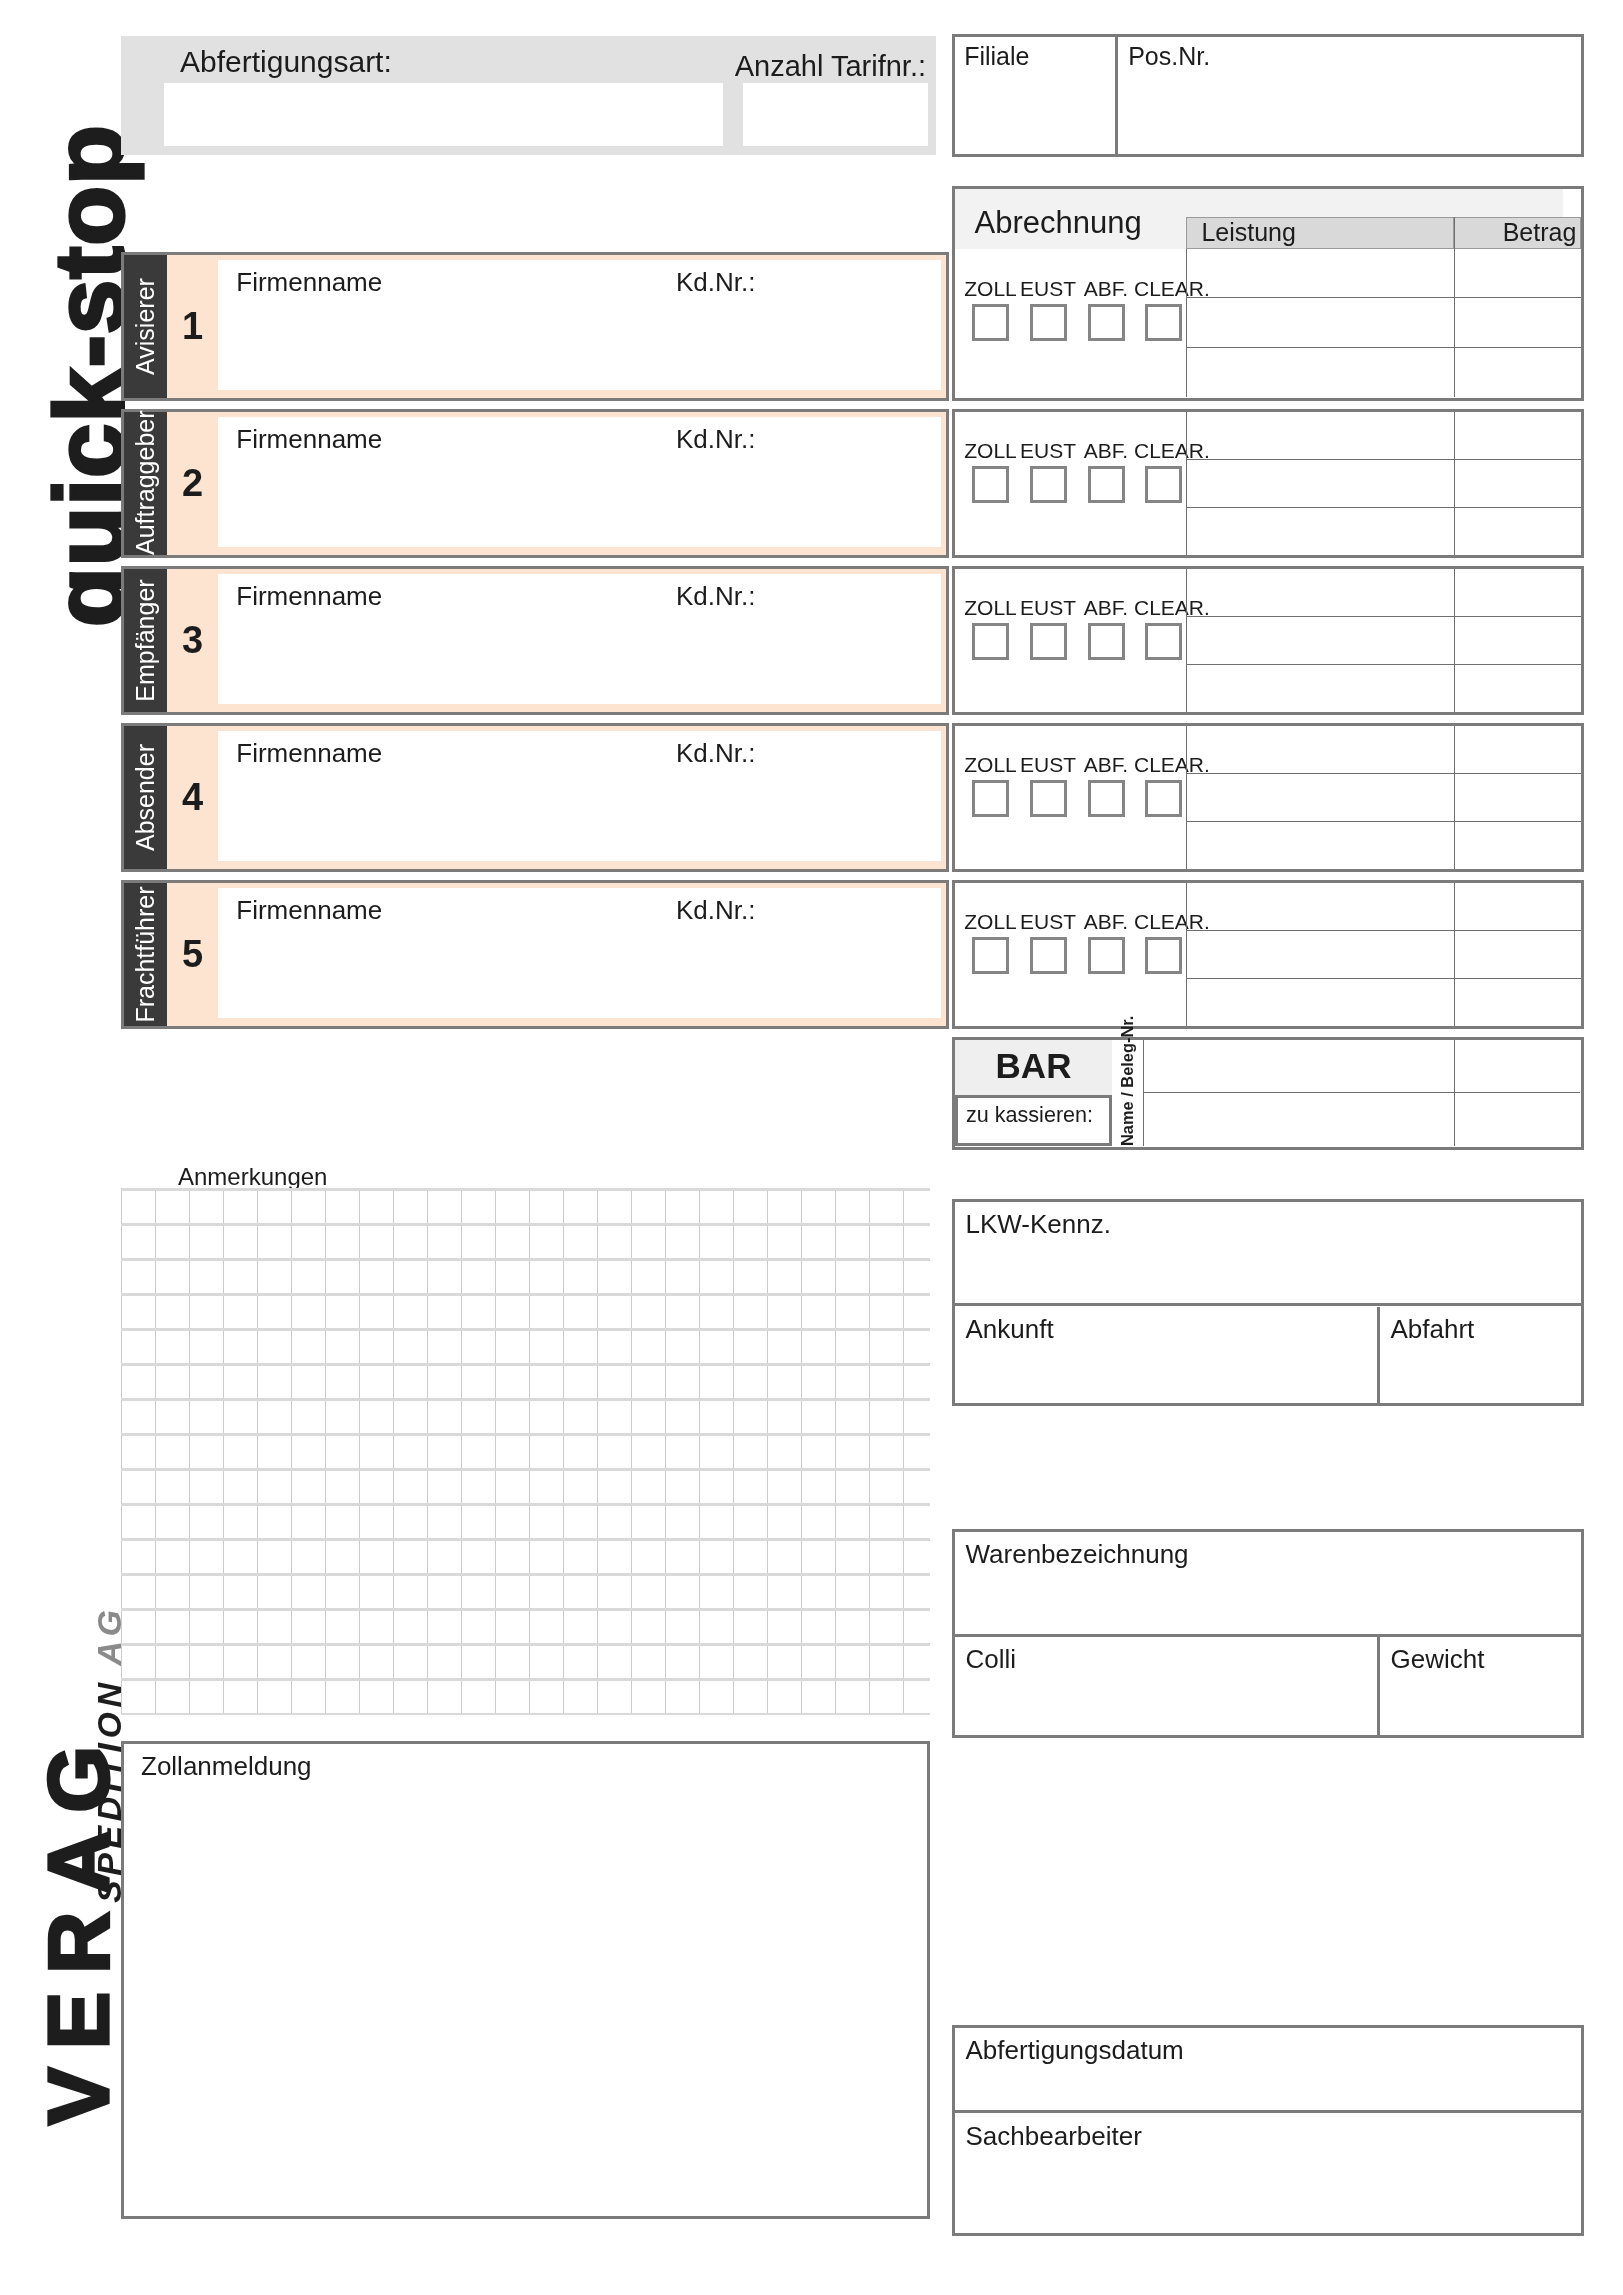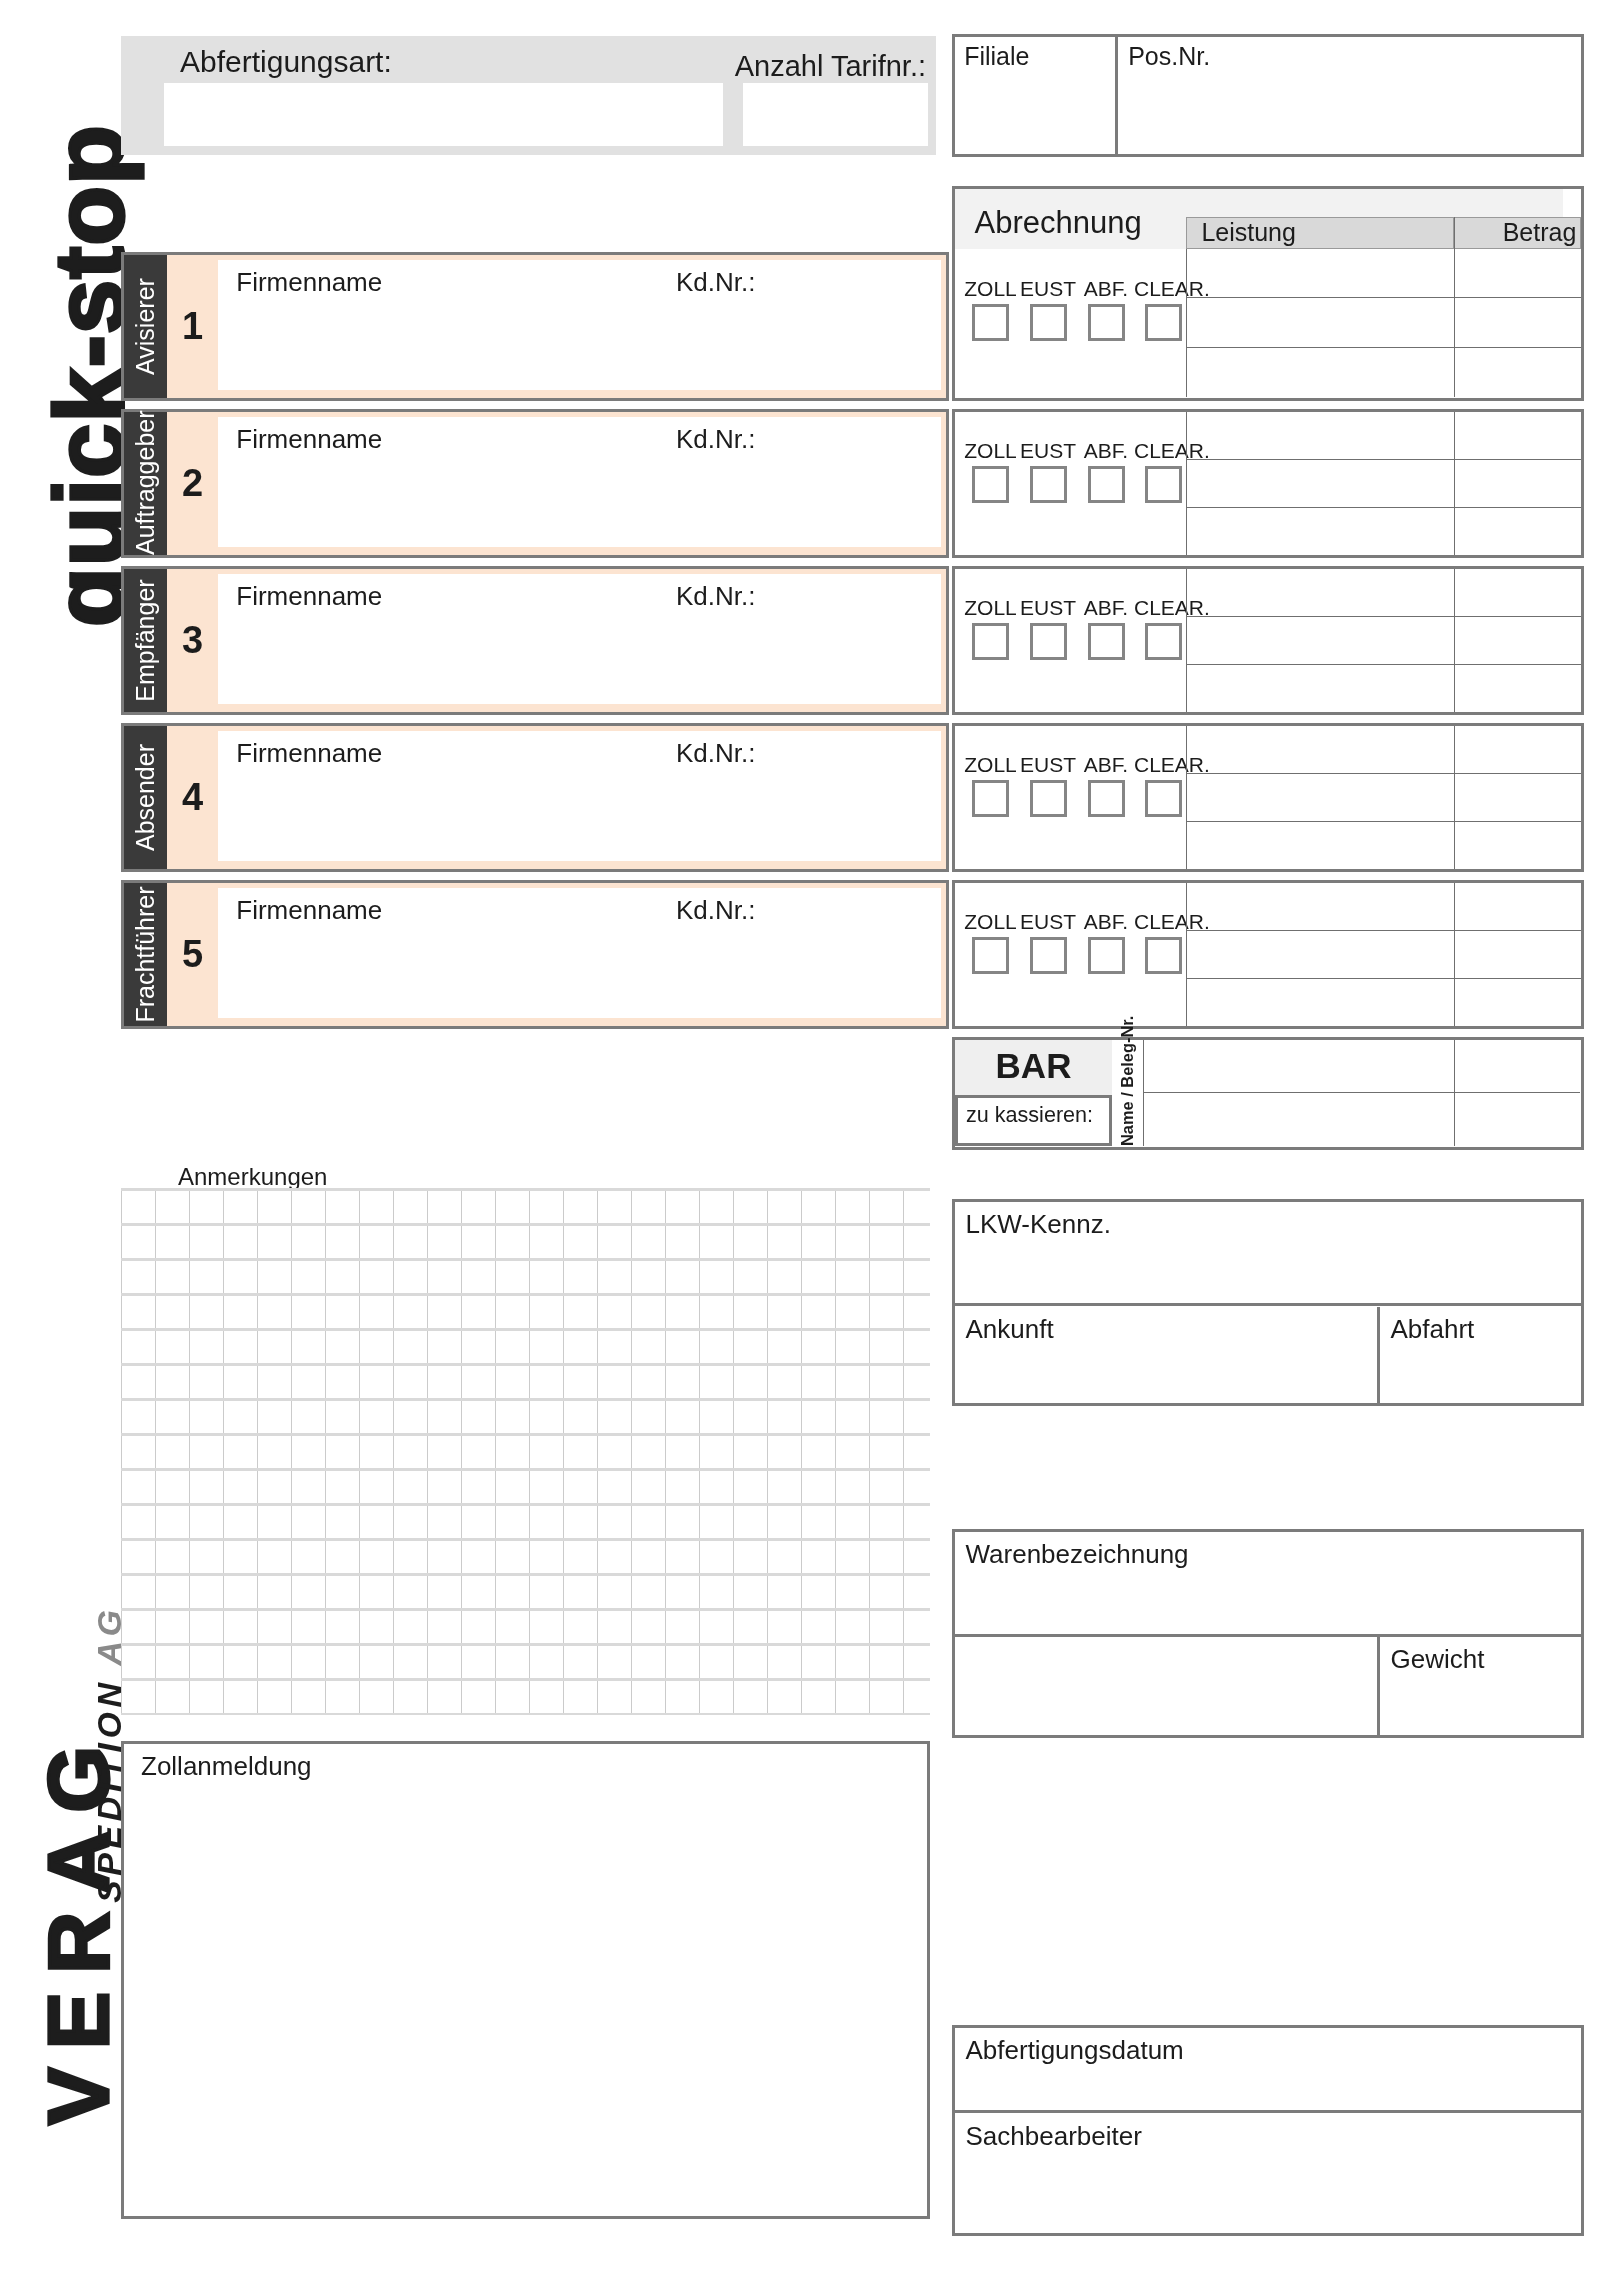--- a/index.html
+++ b/index.html
@@ -317,20 +317,23 @@
     <div class="half-r" style="top:105px;bottom:0">
       <span class="box-label">Abfahrt</span>
     </div>
   </div>
 
   <div class="abs ware-box">
     <div class="abs" style="left:0;right:0;top:0;height:130px">
       <span class="box-label">Warenbezeichnung</span>
     </div>
     <div class="hdiv" style="top:102px"></div>
+    <div class="half-l" style="top:105px;bottom:0">
+      <span class="box-label">Colli</span>
+    </div>
     <div class="vdiv" style="left:422px;top:105px;bottom:0"></div>
     <div class="half-r" style="top:105px;bottom:0">
       <span class="box-label">Gewicht</span>
     </div>
   </div>
 
   <div class="abs zoll-box">
     <span class="box-label" style="left:17px">Zollanmeldung</span>
   </div>
 

